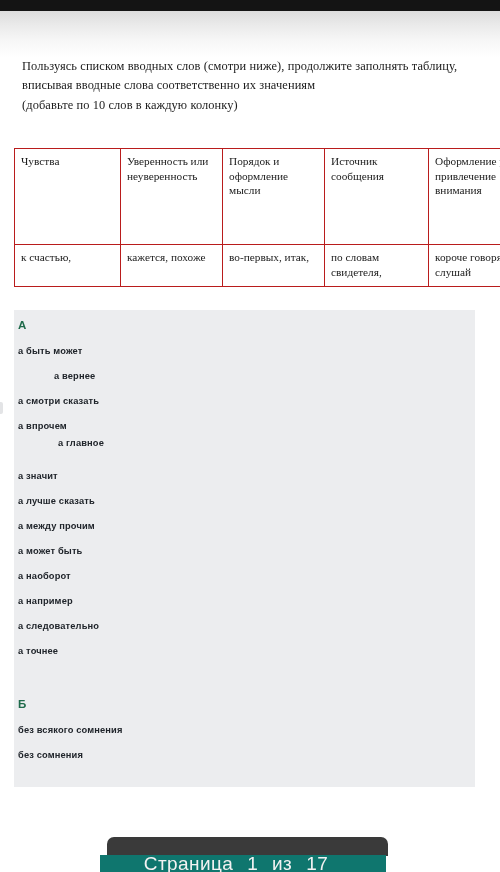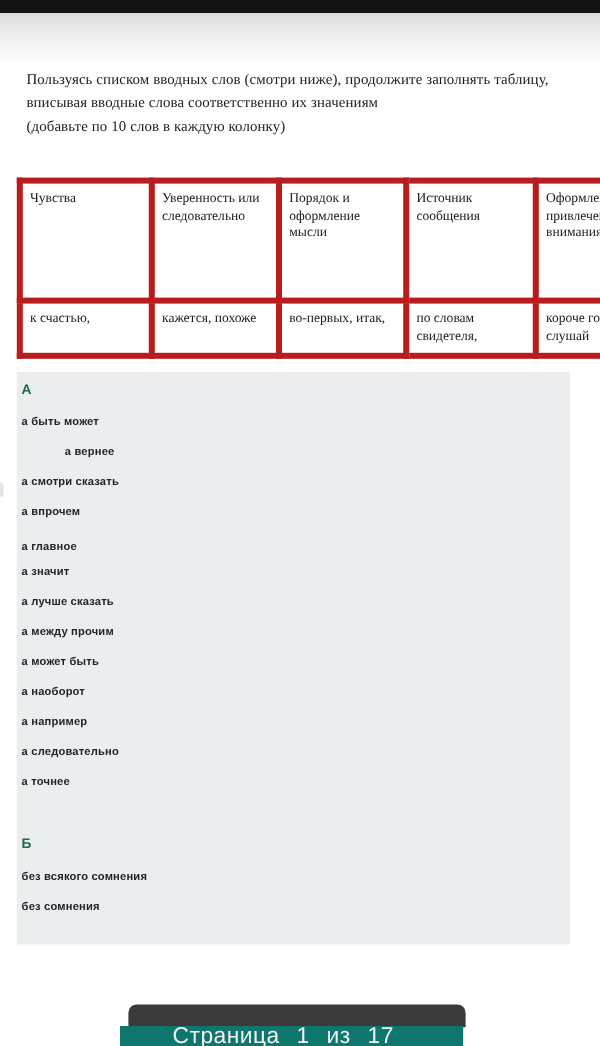--- a/index.html
+++ b/index.html
@@ -42,21 +42,21 @@
   }
   table.vtbl{
     border-collapse:collapse;
     width:460px;
     table-layout:fixed;
     font-family:"Liberation Serif", serif;
     font-size:11.3px;
     color:#1b1b1b;
   }
   table.vtbl td{
-    border:5px solid #b91c1c;
+    border:1px solid #b91c1c;
     vertical-align:top;
     padding:5px 5px 4px 6px;
     line-height:14.5px;
   }
   table.vtbl tr.head td{height:86px;}
   table.vtbl tr.body td{height:32px;}
   .c1{width:94px;}
   .c2{width:90px;}
   .c3{width:90px;}
   .c4{width:92px;}
@@ -131,21 +131,21 @@
   <div class="doc">
     <p class="para">Пользуясь списком вводных слов (смотри ниже), продолжите заполнять таблицу, вписывая вводные слова соответственно их значениям</p>
     <p class="para second">(добавьте по 10 слов в каждую колонку)</p>
   </div>
 
   <div class="tbl-wrap">
     <table class="vtbl">
       <tbody>
           <tr class="head">
         <td class="c1">Чувства</td>
-        <td class="c2">Уверенность или следовательно</td>
+        <td class="c2">Уверенность или неуверенность</td>
         <td class="c3">Порядок и оформление мысли</td>
         <td class="c4">Источник сообщения</td>
         <td class="c5">Оформление речи, привлечение внимания</td>
       </tr>
       <tr class="body">
         <td class="c1">к счастью,</td>
         <td class="c2">кажется, похоже</td>
         <td class="c3">во-первых, итак,</td>
         <td class="c4">по словам свидетеля,</td>
         <td class="c5">короче говоря, слушай</td>
@@ -156,21 +156,21 @@
 
   <div class="edge-sliver"></div>
 
   <div class="panel">
     <div class="inner" id="list-inner">
         <div class="sec-letter" style="top: 9px;">А</div>
         <div class="word" style="top: 36px;">а быть может</div>
         <div class="word" style="top: 61px; margin-left: 36px;">а вернее</div>
         <div class="word" style="top: 86px;">а смотри сказать</div>
         <div class="word" style="top: 111px;">а впрочем</div>
-        <div class="word" style="top: 140px;">а главное</div>
+        <div class="word" style="top: 128px; margin-left: 40px;">а главное</div>
         <div class="word" style="top: 161px;">а значит</div>
         <div class="word" style="top: 186px; text-align: center;">а лучше сказать</div>
         <div class="word" style="top: 211px;">а между прочим</div>
         <div class="word" style="top: 236px;">а может быть</div>
         <div class="word" style="top: 261px;">а наоборот</div>
         <div class="word" style="top: 286px;">а например</div>
         <div class="word" style="top: 311px;">а следовательно</div>
         <div class="word" style="top: 336px;">а точнее</div>
         <div class="sec-letter" style="top: 388px;">Б</div>
         <div class="word" style="top: 415px;">без всякого сомнения</div>

